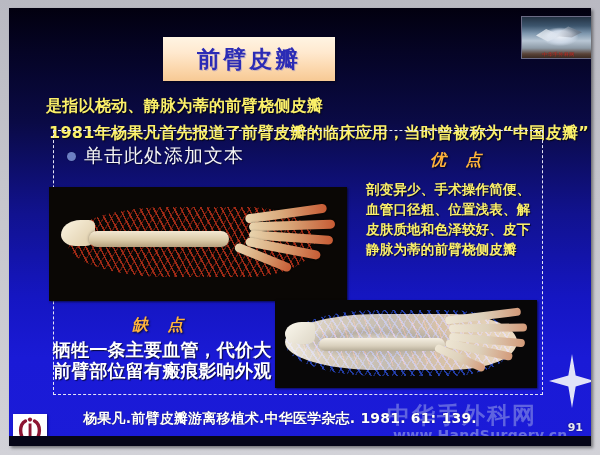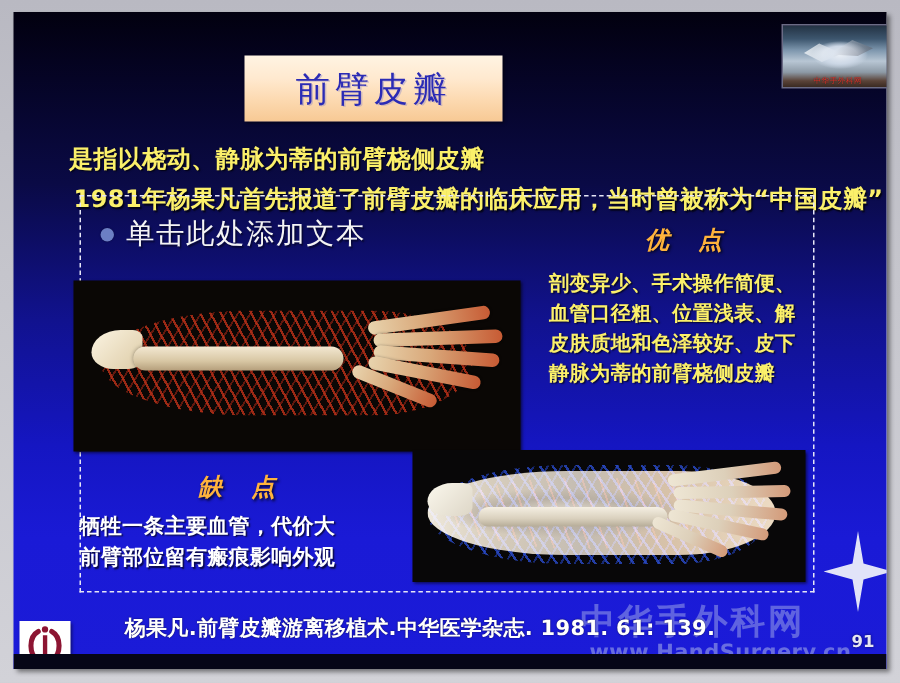--- a/index.html
+++ b/index.html
@@ -93,21 +93,21 @@
     background: linear-gradient(to bottom,
       #fff4e3 0%, #ffe9cf 35%, #fcd9b0 68%, #f7c994 100%);
     display: flex;
     align-items: center;
     justify-content: center;
     box-shadow: 1px 1px 2px rgba(0,0,0,.5);
   }
   #title-text {
     font-family: "DejaVu Serif", "Liberation Serif", serif;
     font-size: 23px;
-    font-weight: normal;
+    font-weight: bold;
     color: #2b2bb5;
     letter-spacing: 3px;
     text-shadow: 1px 1px 0 rgba(120,120,200,0.35);
   }
 
   
   .intro-line {
     position: absolute;
     color: #fbf06a;
     font-weight: bold;
@@ -178,26 +178,27 @@
     text-shadow: 1px 1px 1px rgba(0,0,0,.7);
   }
 
   
   #cons-body {
     position: absolute;
     left: 44px; top: 333px;
   }
   #cons-body .cons-line {
     color: #ffffff;
-    font-size: 14px;
+    font-size: 18px;
     font-weight: bold;
     line-height: 21px;
     white-space: nowrap;
     letter-spacing: .2px;
     text-shadow: 1px 1px 1px rgba(0,0,0,.7);
+    font-family: Liberation Mono, monospace;
   }
 
   
   #specimen-photo-arterial {
     position: absolute;
     left: 40px; top: 179px;
     width: 298px; height: 114px;
     background: #0a0705;
     overflow: hidden;
     box-shadow: 1px 1px 2px rgba(0,0,0,.6);

